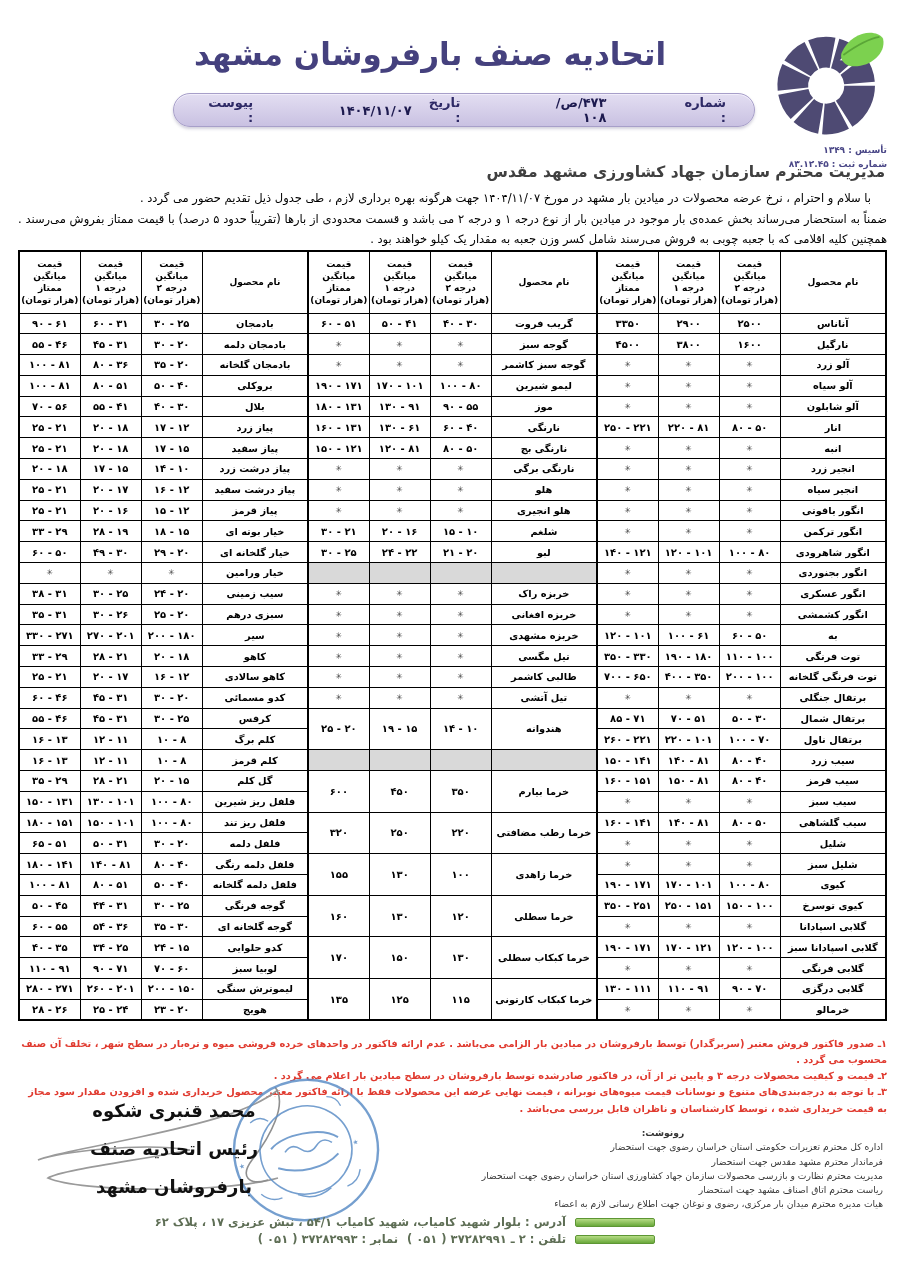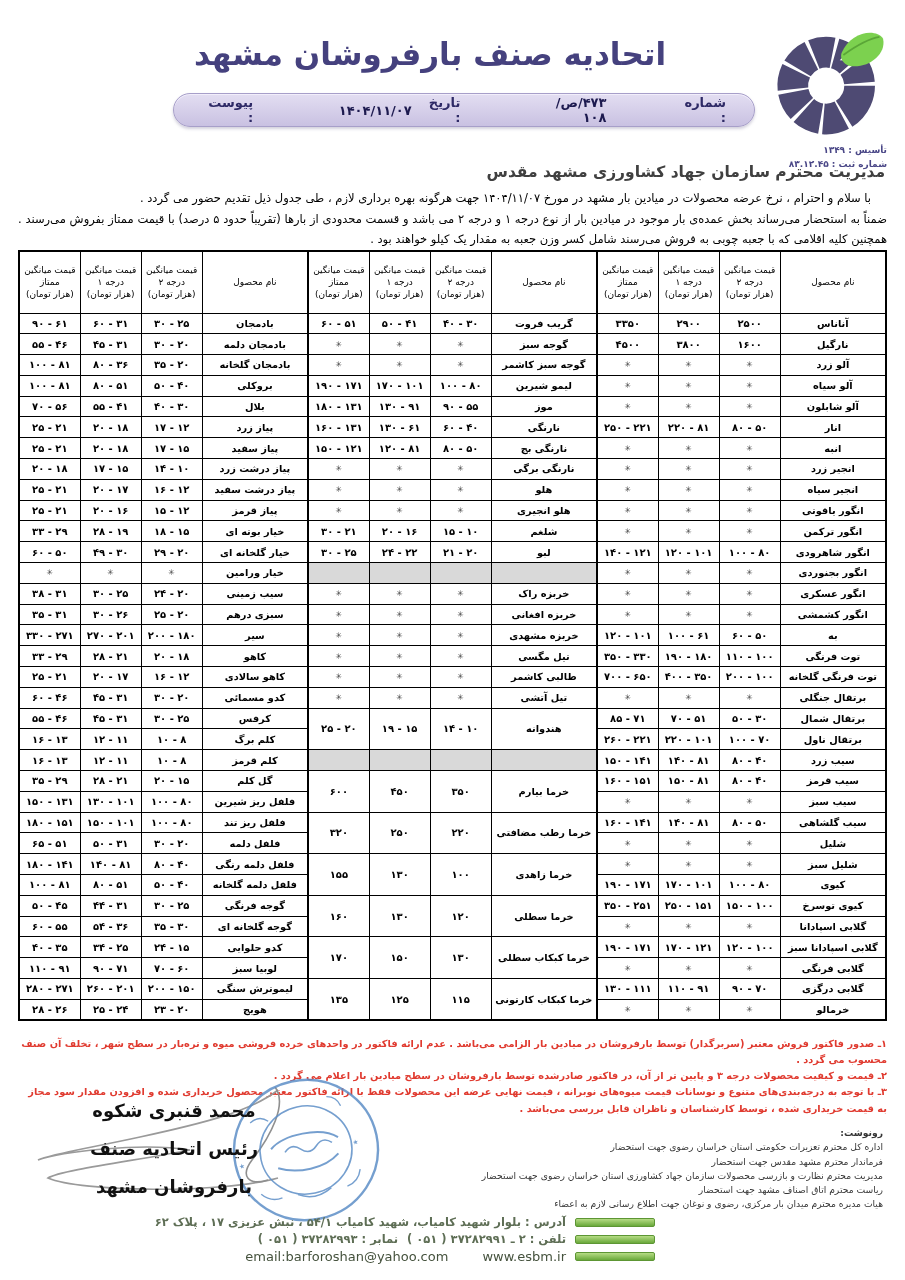--- a/index.html
+++ b/index.html
@@ -24,21 +24,21 @@
   .to-line { position:absolute; top:163px; right:20px; font-size:15.5px; font-weight:bold; color:#404040; }
   .body-text { position:absolute; top:188px; right:18px; left:18px;
                font-size:11.5px; color:#000; line-height:1.8; text-align:justify; }
   .body-text p.first { text-indent:16px; }
 
   
   table.price { position:absolute; top:250px; right:18px; width:869px;
                 border-collapse:collapse; table-layout:fixed; direction:rtl; }
   .price th, .price td { border:1px solid #000; text-align:center; vertical-align:middle;
                          padding:0 1px; background:#fff; }
-  .price thead th { height:62px; font-size:9px; font-weight:normal; line-height:1.35; }
+  .price thead th { height:62px; font-size:9px; font-weight:bold; line-height:1.35; }
   .price tbody tr { height:20.8px; }
   .price td { font-size:10px; font-weight:bold; }
   .price td.name { font-size:9.8px; }
   .price td.num { direction:ltr; }
   .price td.star { font-size:8px; color:#3a3a3a; }
   .price td.gray { background:#d9d9d9; }
   .price th.mx, .price td.mx { border-left-width:2px; }
   .price th.name, .price td.name { border-right-width:2px; }
   .price { border:2px solid #000; }
 
@@ -48,21 +48,21 @@
 
   
   .sig-block { position:absolute; top:1092px; right:606px; width:250px; text-align:center;
                font-size:18px; font-weight:bold; color:#111; line-height:2.1; }
   .sig-svg { position:absolute; top:1082px; right:585px; }
   .stamp-svg { position:absolute; top:1072px; right:520px; opacity:.85; }
 
   
   .cc { position:absolute; top:1126px; right:22px; width:440px; font-size:9.2px; color:#353535;
         line-height:1.55; text-align:right; }
-  .cc .cc-label { font-weight:bold; }
+  .cc .cc-label { font-weight:bold;text-align:center; }
 
   
   .footer { position:absolute; top:1215px; right:250px; width:470px; }
   .f-line { display:flex; align-items:center; gap:9px; margin-bottom:3px; }
   .g-bar { flex:0 0 80px; height:9px; border-radius:2px;
            background:linear-gradient(#b6dc85,#69a83a); border:1px solid #5d9634; }
   .f-text { font-size:11.5px; font-weight:bold; color:#5e6e55; white-space:nowrap; }
   .f-web { direction:ltr; font-size:13px; color:#45523d; display:flex; gap:34px; }
 </style>
 </head>
@@ -667,22 +667,15 @@
   <div class="footer">
     <div class="f-line">
       <span class="g-bar"></span>
       <span class="f-text">آدرس : بلوار شهید کامیاب، شهید کامیاب ۵۴/۱ ، نبش عزیزی ۱۷ ، پلاک ۶۲</span>
     </div>
     <div class="f-line">
       <span class="g-bar"></span>
       <span class="f-text">تلفن : ۲ ـ ۳۷۲۸۲۹۹۱ ( ۰۵۱ )</span>
       <span class="f-text">نمابر : ۳۷۲۸۲۹۹۳ ( ۰۵۱ )</span>
     </div>
-    <div class="f-line">
-      <span class="g-bar"></span>
-      <span class="f-web">
-        <span>email:barforoshan@yahoo.com</span>
-        <span>www.esbm.ir</span>
-      </span>
-    </div>
   </div>
 
 </div>
 
 </body></html>

